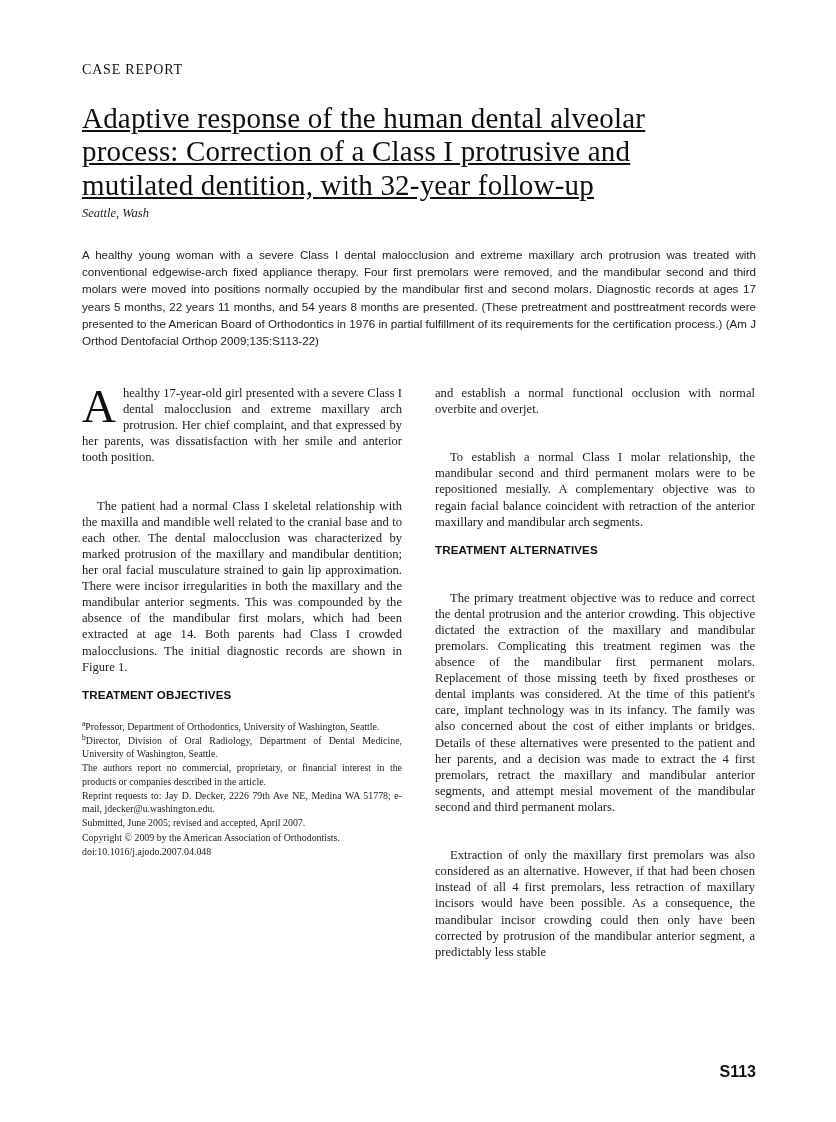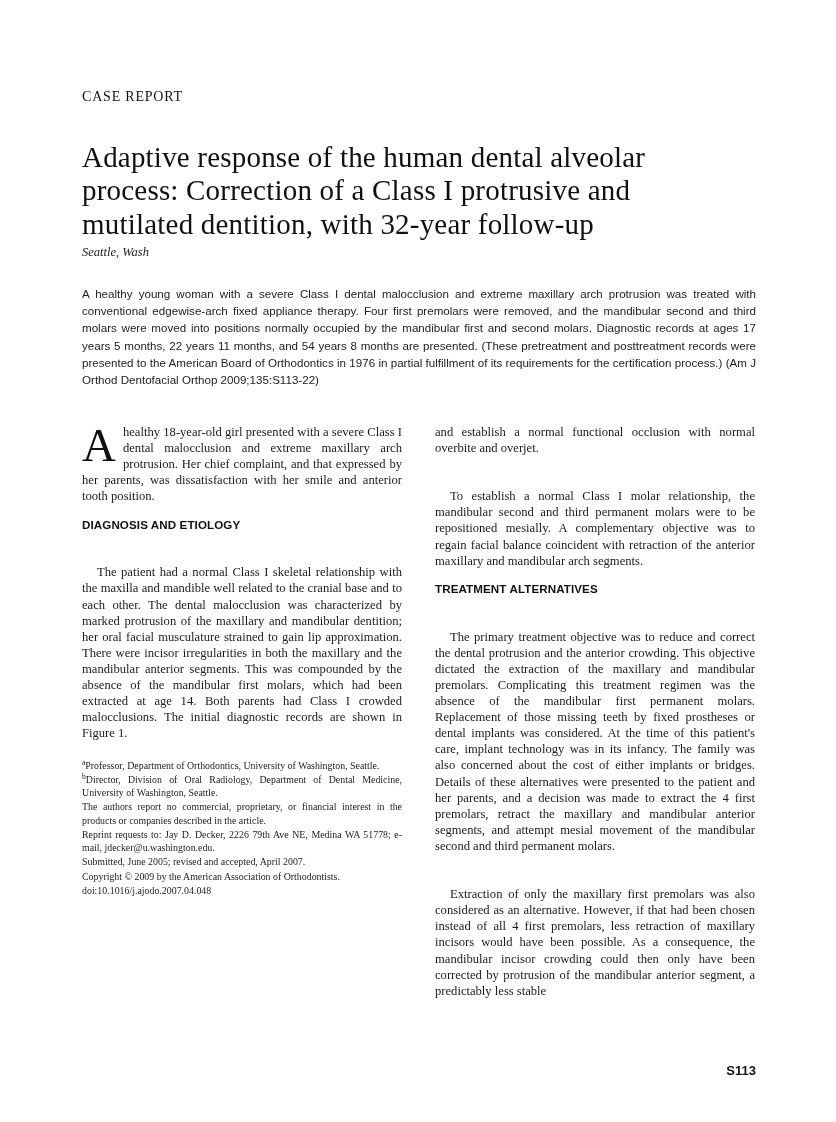--- a/index.html
+++ b/index.html
@@ -6,39 +6,40 @@
   html, body { background:#ffffff; }
   body {
     width:836px; height:1122px;
     font-family:"Liberation Serif", serif;
     color:#1b1b1b;
     -webkit-font-smoothing:antialiased;
   }
   .sheet {
     position:relative;
     width:836px; height:1122px;
-    padding:82px 80px 0 82px;
+    padding:55px 80px 0 82px;
     overflow:hidden;
     background:#ffffff;
   }
   .kicker {
     font-size:14px;
     letter-spacing:0.8px;
     margin-top:7px;
     color:#111;
   }
   .title {
     font-family:"Liberation Serif", serif;
     font-weight:400;
     font-size:29px;
     line-height:1.15;
     letter-spacing:0.2px;
-    margin-top:36px;
+    margin-top:24px;
     max-width:630px;
     color:#101010;
+    text-decoration:underline;
   }
   .authors {
     margin-top:28px;
     font-family:"Liberation Sans", sans-serif;
     font-weight:700;
     font-size:13px;
     color:#151515;
   }
   .authors sup { font-size:9px; font-weight:700; }
   .location {
@@ -95,45 +96,45 @@
     font-family:Liberation Serif, serif;
   }
   .fn { margin:0; }
   .fn sup { font-size:7.5px; }
   .pagenum {
     position:absolute;
     top:1063px;
     right:80px;
     font-family:"Liberation Sans", sans-serif;
     font-weight:700;
-    font-size:13px;
+    font-size:16px;
     color:#111;
   }
 </style>
 </head>
 <body>
 
 <div class="sheet">
 
   <header>
     <div class="kicker">CASE REPORT</div>
     <h1 class="title">Adaptive response of the human dental alveolar process: Correction of a Class I protrusive and mutilated dentition, with 32-year follow-up</h1>
     <div class="location">Seattle, Wash</div>
   </header>
 
   <p class="abstract">A healthy young woman with a severe Class I dental malocclusion and extreme maxillary arch protrusion was treated with conventional edgewise-arch fixed appliance therapy. Four first premolars were removed, and the mandibular second and third molars were moved into positions normally occupied by the mandibular first and second molars. Diagnostic records at ages 17 years 5 months, 22 years 11 months, and 54 years 8 months are presented. (These pretreatment and posttreatment records were presented to the American Board of Orthodontics in 1976 in partial fulfillment of its requirements for the certification process.) (Am J Orthod Dentofacial Orthop 2009;135:S113-22)</p>
 
   <div class="columns">
 
     <div class="col">
-      <p class="para"><span class="dropcap">A</span><span>healthy 18-year-old girl presented with a severe Class I dental malocclusion and extreme maxillary arch protrusion. Her chief complaint, and that expressed by her parents, was dissatisfaction with her smile and anterior tooth position.</span></p>
+      <p class="para"><span class="dropcap">A</span><span>healthy 17-year-old girl presented with a severe Class I dental malocclusion and extreme maxillary arch protrusion. Her chief complaint, and that expressed by her parents, was dissatisfaction with her smile and anterior tooth position.</span></p>
 
-      <h2 class="sec">DIAGNOSIS AND ETIOLOGY</h2>
       <p class="para indent">The patient had a normal Class I skeletal relationship with the maxilla and mandible well related to the cranial base and to each other. The dental malocclusion was characterized by marked protrusion of the maxillary and mandibular dentition; her oral facial musculature strained to gain lip approximation. There were incisor irregularities in both the maxillary and the mandibular anterior segments. This was compounded by the absence of the mandibular first molars, which had been extracted at age 14. Both parents had Class I crowded malocclusions. The initial diagnostic records are shown in Figure 1.</p>
 
+      <h2 class="sec">TREATMENT OBJECTIVES</h2>
 
       <div class="footnotes">
         <p class="fn"><sup>a</sup><span>Professor, Department of Orthodontics, University of Washington, Seattle.</span></p>
         <p class="fn"><sup>b</sup><span>Director, Division of Oral Radiology, Department of Dental Medicine, University of Washington, Seattle.</span></p>
         <p class="fn"><sup></sup><span>The authors report no commercial, proprietary, or financial interest in the products or companies described in the article.</span></p>
         <p class="fn"><sup></sup><span>Reprint requests to: Jay D. Decker, 2226 79th Ave NE, Medina WA 51778; e-mail, jdecker@u.washington.edu.</span></p>
         <p class="fn"><sup></sup><span>Submitted, June 2005; revised and accepted, April 2007.</span></p>
         <p class="fn"><sup></sup><span>Copyright © 2009 by the American Association of Orthodontists.</span></p>
         <p class="fn"><sup></sup><span>doi:10.1016/j.ajodo.2007.04.048</span></p>
       </div>

